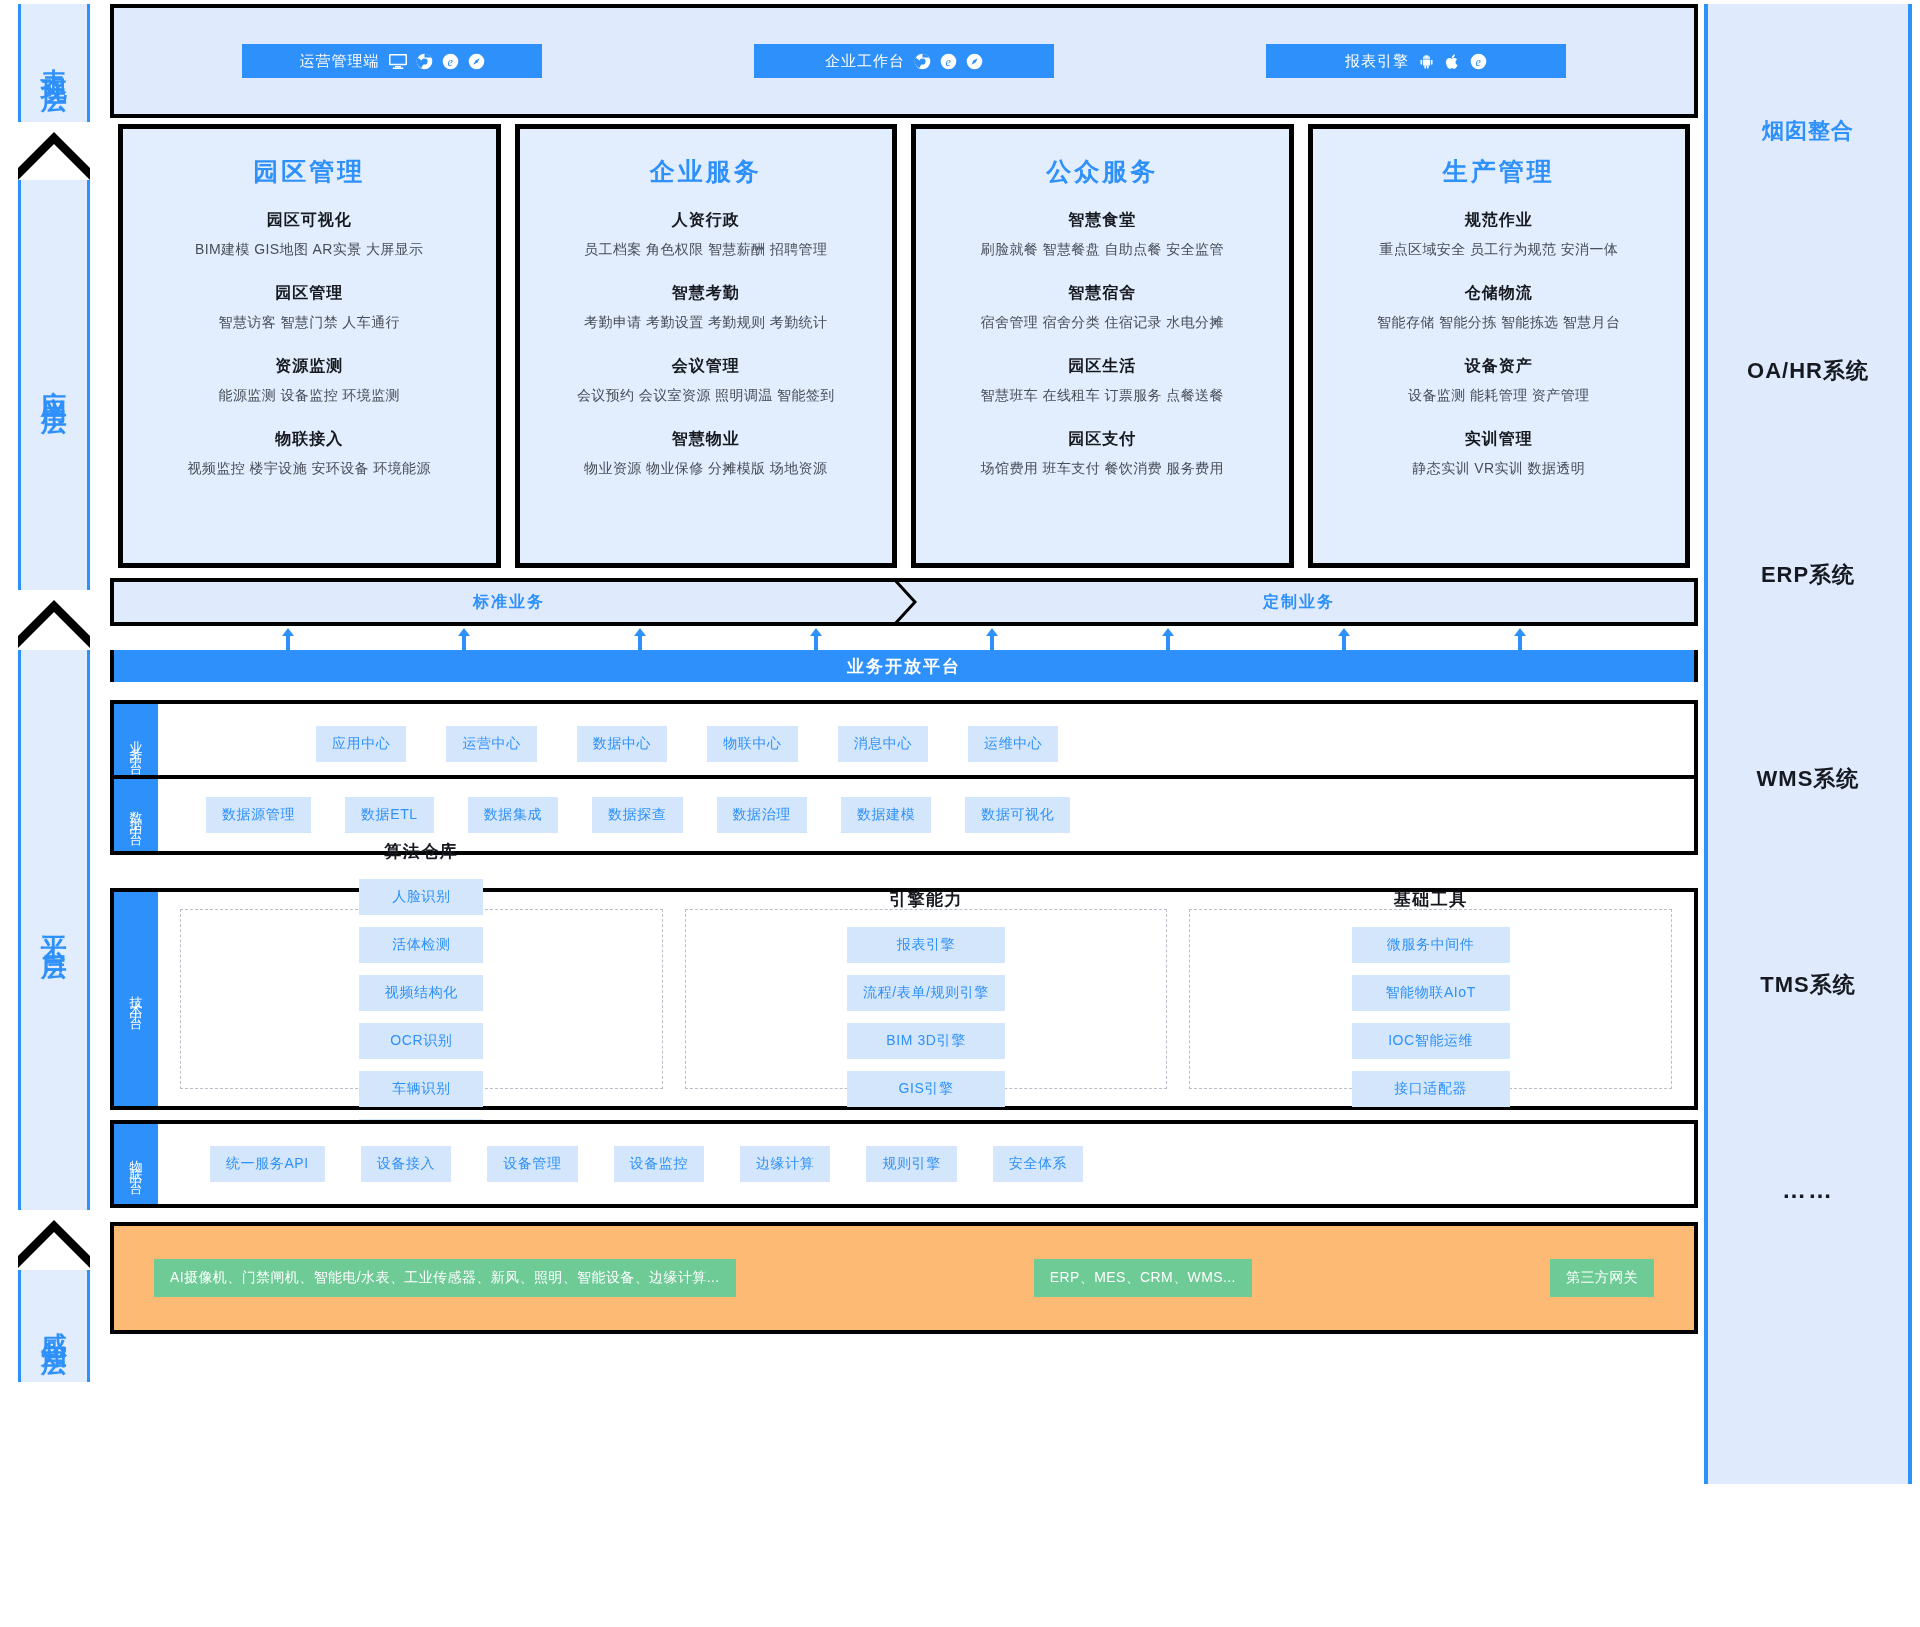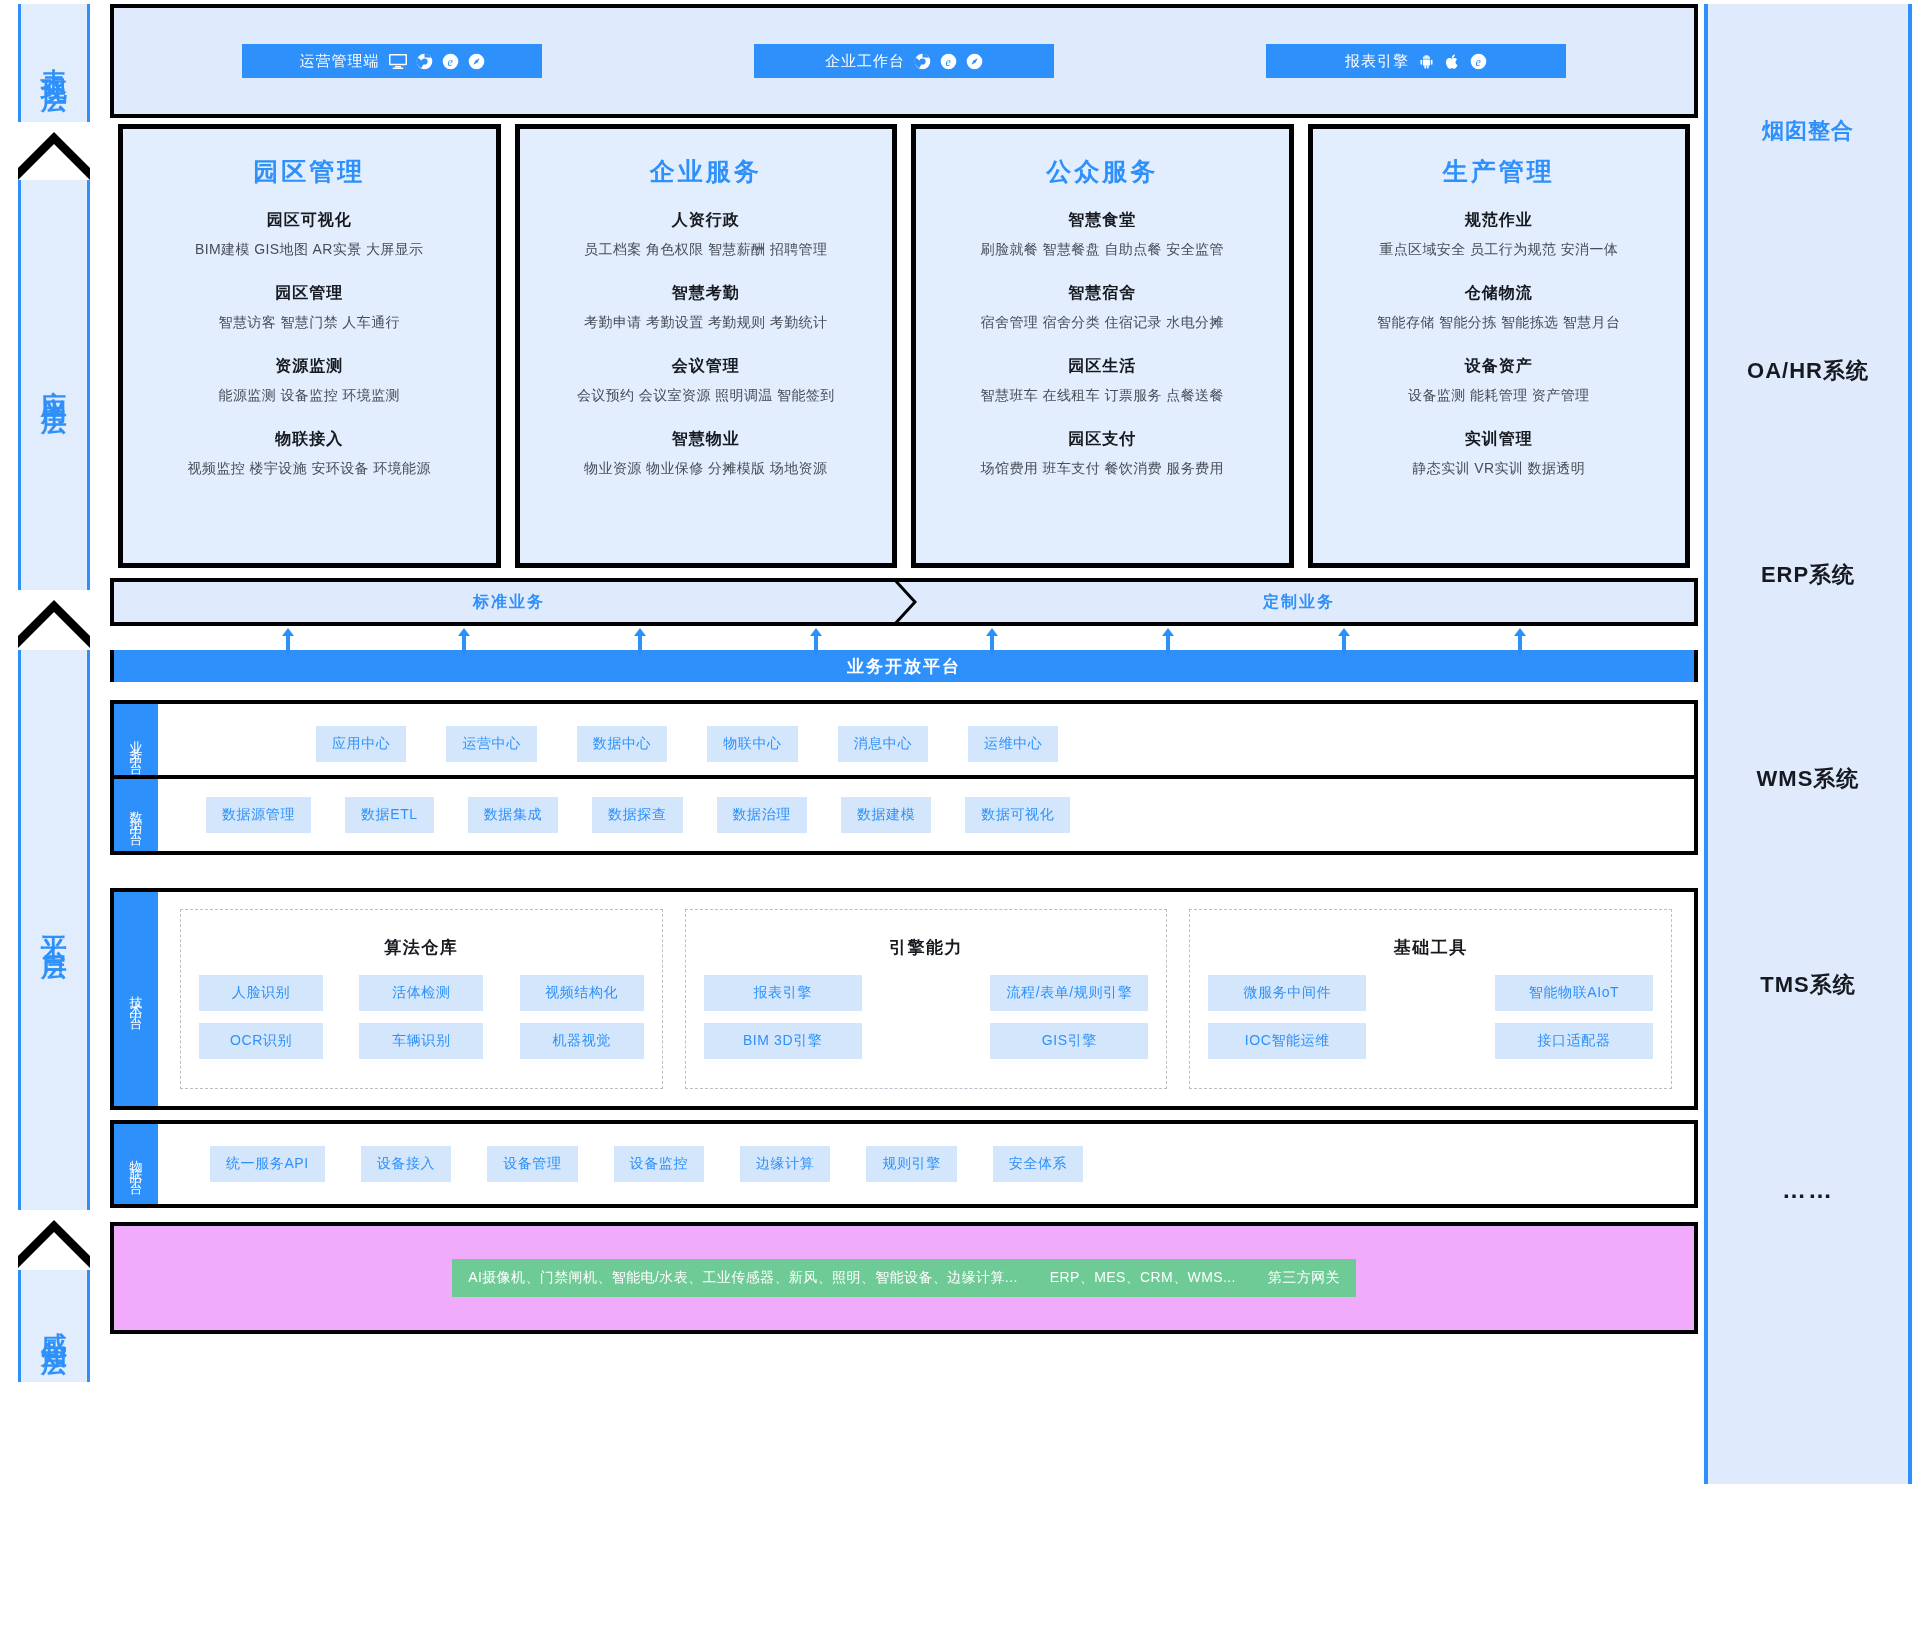--- a/index.html
+++ b/index.html
@@ -184,30 +184,30 @@
   .tech-group{
     flex:1 1 0;border:1px dashed #b8bfc9;
     padding:14px 18px 18px 18px;box-sizing:border-box;
     display:flex;flex-direction:column;align-items:center;
     height:180px;justify-content:center;
   }
   .tech-group h5{
     margin:0 0 16px 0;font-size:17px;font-weight:700;color:#16191f;
     letter-spacing:1.5px;
   }
-  .tech-grid{display:flex;flex-wrap:wrap;gap:12px 18px;justify-content:space-between;}
+  .tech-grid{display:flex;flex-wrap:wrap;gap:12px 18px;justify-content:flex-start;flex-direction:column;}
   .tech-grid .chip{padding:9px 14px;}
   .tg-3 .chip{min-width:96px;}
   .tg-2 .chip{min-width:130px;}
 
   
   .sense-band{
     position:absolute;left:10px;top:1222px;width:1588px;height:112px;
-    background:#f0abfc;border:4px solid #000;box-sizing:border-box;
-    display:flex;align-items:center;justify-content:center;
+    background:#fdba74;border:4px solid #000;box-sizing:border-box;
+    display:flex;align-items:center;justify-content:space-between;
     padding:0 40px;
   }
   .sense-chip{
     background:#6ecb96;color:#fff;font-size:14px;
     padding:10px 16px;white-space:nowrap;letter-spacing:0.4px;
   }
 
   
   .right-rail{
     width:222px;flex:0 0 222px;height:1627px;position:relative;

